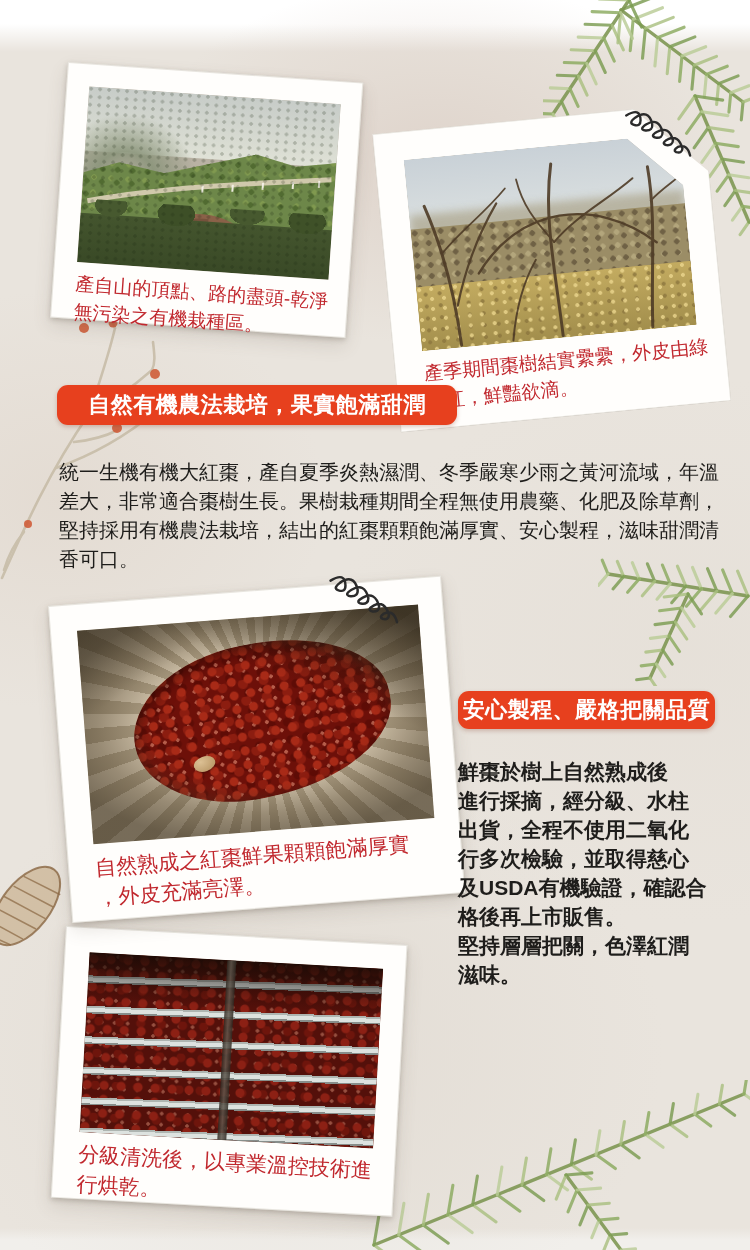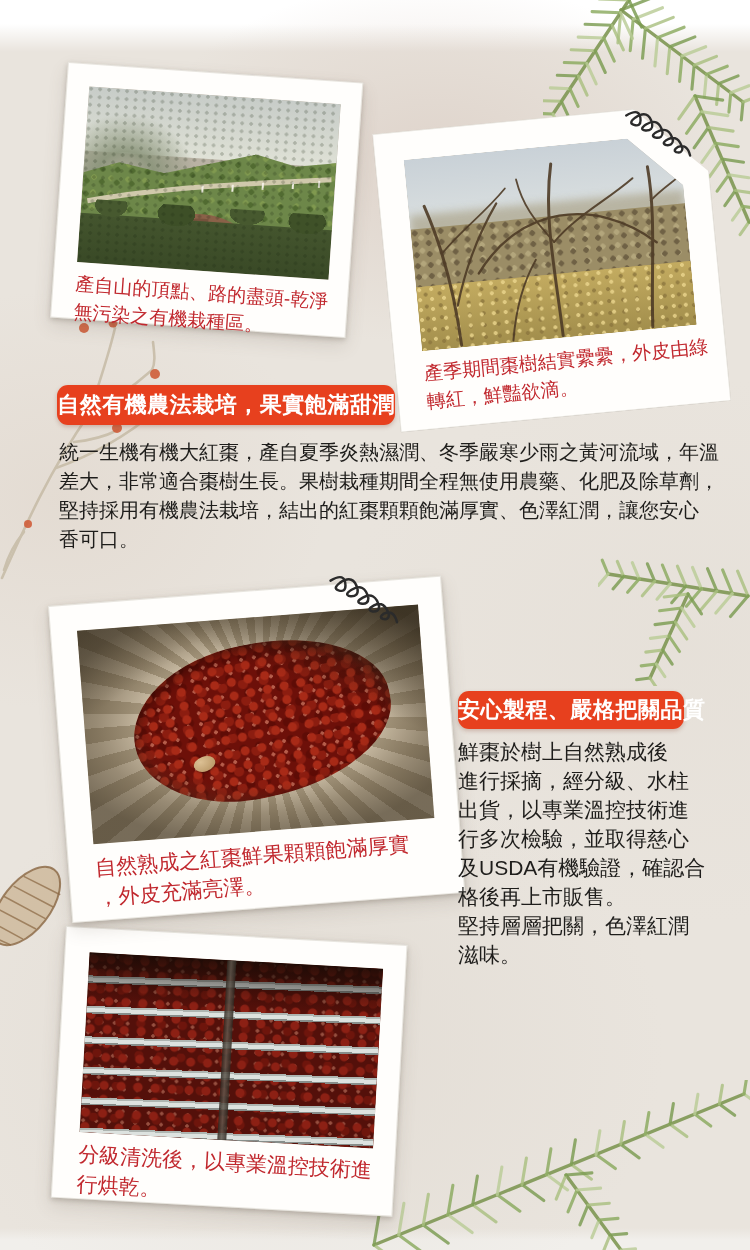--- a/index.html
+++ b/index.html
@@ -15,24 +15,24 @@
       linear-gradient(rgba(240,238,233,0) 1228px, #f1efeb 1240px, #f1efeb 1250px);
   }
   .polaroid{position:absolute;background:#fffefc;border:1px solid rgba(190,182,168,.35);
     box-shadow:0 2px 5px rgba(100,90,75,.3), 0 8px 18px rgba(100,90,75,.16);
     transform-origin:top left;box-sizing:border-box;}
   .pimg{position:relative;overflow:hidden;background:#b9b2a4;}
   .cap{color:#c1282e;font-weight:500;white-space:nowrap;line-height:1.45;}
   .banner{position:absolute;background:#e7401e;color:#ffffff;font-weight:bold;
     border-radius:11px;text-align:center;box-shadow:0 2px 4px rgba(120,40,20,.25);
     letter-spacing:.5px;white-space:nowrap;z-index:6;}
-  .bodytext{position:absolute;color:#1e1d1b;z-index:5;}
+  .bodytext{position:absolute;color:#1e1d1b;z-index:5;margin-top:20px;}
   .bodytext div{white-space:nowrap;}
   .p1line{font-size:20px;line-height:29px;}
-  .p2line{font-size:21px;line-height:29px;}
+  .p2line{font-size:21px;line-height:29px;font-weight:bold;}
   .squig{position:absolute;z-index:4;}
   .deco{position:absolute;pointer-events:none;}
 
   
   .m-sky{position:absolute;left:0;top:0;right:0;height:64px;background:linear-gradient(#c7ccc8,#d9dcd2 75%,#e0e2d7);}
   .m-far{position:absolute;left:-8px;top:26px;width:120px;height:74px;
     background:radial-gradient(ellipse at 42% 85%, #87917400, #8a947a 30%, rgba(150,158,134,0) 72%);opacity:.9;}
   .m-mid{position:absolute;left:0;top:50px;right:0;height:78px;background-color:#6d8749;
     background-image:radial-gradient(circle at 4px 5px, #516b31 2.5px, rgba(0,0,0,0) 3px),
       radial-gradient(circle at 11px 10px, #80994f 2.5px, rgba(0,0,0,0) 3px);
@@ -334,50 +334,50 @@
         <div class="m-tex"></div>
     </div>
     <div class="cap" style="font-size:19px;margin-top:8px;">產自山的頂點、路的盡頭-乾淨</div>
     <div class="cap" style="font-size:19px;">無污染之有機栽種區。</div>
   </div>
 
   <svg class="squig" style="left:618px;top:102px;transform:rotate(26deg);" width="100" height="70" viewBox="0 0 100 34">
     <path d="M3,16 Q12,2 18,14 Q21,20 14,21 Q8,22 12,14 Q20,0 30,12 Q34,18 27,21 Q20,23 25,15 Q33,3 43,15 Q46,21 39,23 Q33,24 38,17 Q46,6 56,18 Q58,23 52,25 Q46,26 51,19 Q58,10 68,21 Q70,26 64,27 Q60,27 63,22 Q70,14 78,24" fill="none" stroke="#2b2b2b" stroke-width="2.4" stroke-linecap="round"></path>
   </svg>
 
-  <div class="banner" style="left:57px;top:385px;width:338px;height:40px;line-height:40px;font-size:22px;">自然有機農法栽培，果實飽滿甜潤</div>
+  <div class="banner" style="left:57px;top:385px;width:400px;height:40px;line-height:40px;font-size:22px;">自然有機農法栽培，果實飽滿甜潤</div>
 
   <div class="bodytext" style="left:59px;top:438px;">
     <div class="p1line">統一生機有機大紅棗，產自夏季炎熱濕潤、冬季嚴寒少雨之黃河流域，年溫</div>
     <div class="p1line">差大，非常適合棗樹生長。果樹栽種期間全程無使用農藥、化肥及除草劑，</div>
-    <div class="p1line">堅持採用有機農法栽培，結出的紅棗顆顆飽滿厚實、色澤紅潤，讓您安心</div>
+    <div class="p1line">堅持採用有機農法栽培，結出的紅棗顆顆飽滿厚實、安心製程，滋味甜潤清</div>
     <div class="p1line">香可口。</div>
   </div>
 
   <svg class="squig" style="left:322px;top:566px;transform:rotate(26deg);" width="104" height="74" viewBox="0 0 100 34">
     <path d="M3,16 Q12,2 18,14 Q21,20 14,21 Q8,22 12,14 Q20,0 30,12 Q34,18 27,21 Q20,23 25,15 Q33,3 43,15 Q46,21 39,23 Q33,24 38,17 Q46,6 56,18 Q58,23 52,25 Q46,26 51,19 Q58,10 68,21 Q70,26 64,27 Q60,27 63,22 Q70,14 78,24" fill="none" stroke="#2b2b2b" stroke-width="2.4" stroke-linecap="round"></path>
   </svg>
 
   <div class="polaroid" style="left:48px;top:606px;width:394px;height:318px;transform:rotate(-4.4deg);padding:26px;z-index:3;">
     <div class="pimg" style="width:342px;height:214px;">
       <div class="b-wicker"></div>
       <div class="b-dates"></div>
       <div class="b-tan"></div>
       <div class="b-shade"></div>
     </div>
     <div class="cap" style="font-size:21px;margin-top:9px;">自然熟成之紅棗鮮果顆顆飽滿厚實</div>
     <div class="cap" style="font-size:21px;">，外皮充滿亮澤。</div>
   </div>
 
-  <div class="banner" style="left:458px;top:691px;width:226px;height:38px;line-height:38px;font-size:22px;">安心製程、嚴格把關品質</div>
+  <div class="banner" style="left:458px;top:691px;width:257px;height:38px;line-height:38px;font-size:22px;">安心製程、嚴格把關品質</div>
 
   <div class="bodytext" style="left:458px;top:737px;">
     <div class="p2line">鮮棗於樹上自然熟成後</div>
     <div class="p2line">進行採摘，經分級、水柱</div>
-    <div class="p2line">出貨，以專業溫控技術進</div>
+    <div class="p2line">出貨，全程不使用二氧化</div>
     <div class="p2line">行多次檢驗，並取得慈心</div>
     <div class="p2line">及USDA有機驗證，確認合</div>
     <div class="p2line">格後再上市販售。</div>
     <div class="p2line">堅持層層把關，色澤紅潤</div>
     <div class="p2line">滋味。</div>
   </div>
 
   <div class="polaroid" style="left:66px;top:926px;width:342px;height:272px;transform:rotate(3.2deg);padding:24px 24px 0 24px;z-index:2;">
     <div class="pimg" style="width:294px;height:180px;">
       <div class="r-base"></div>

